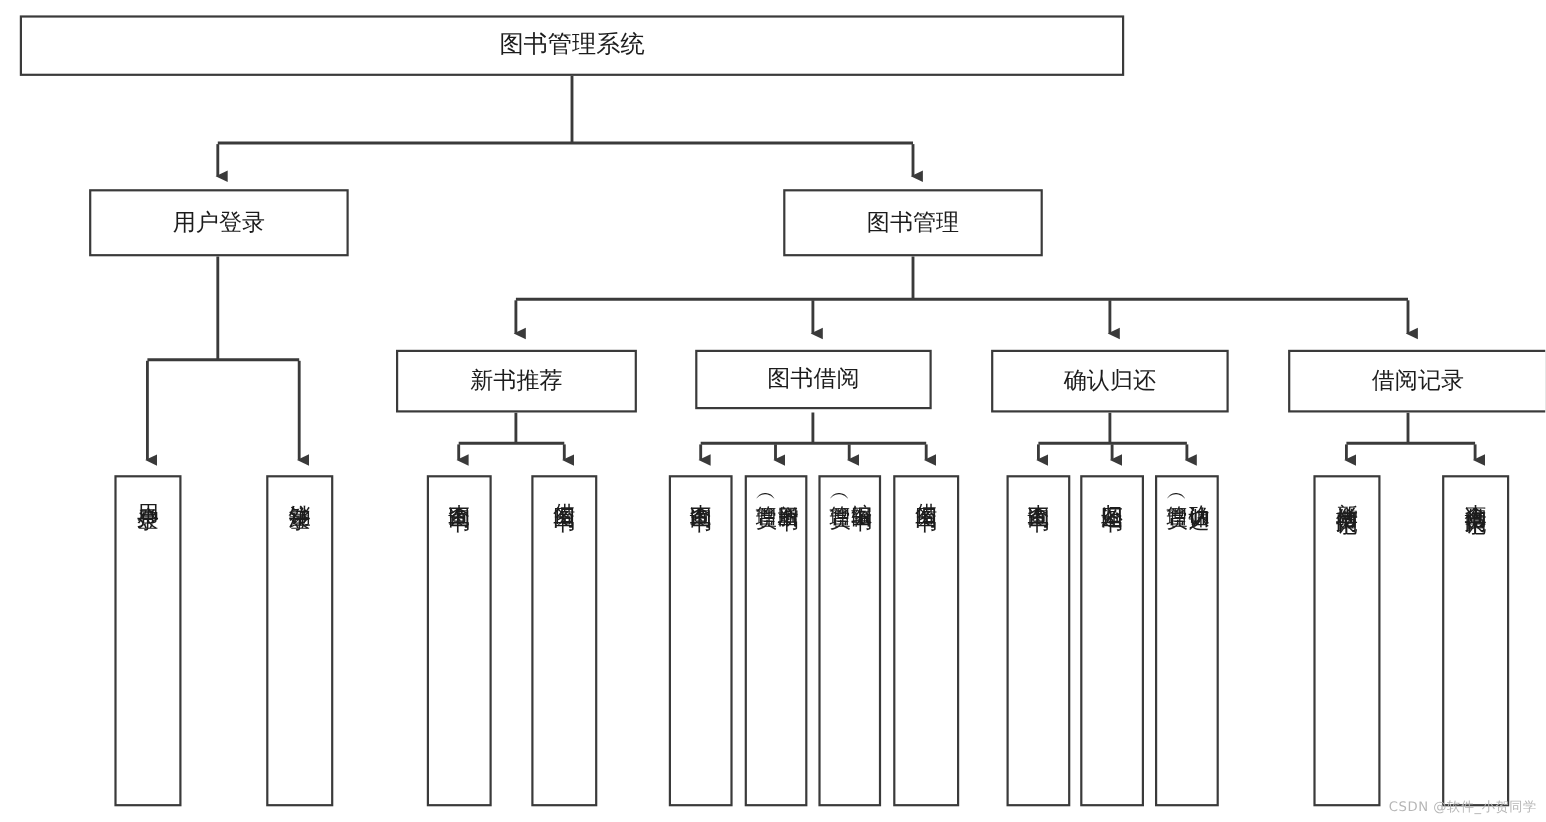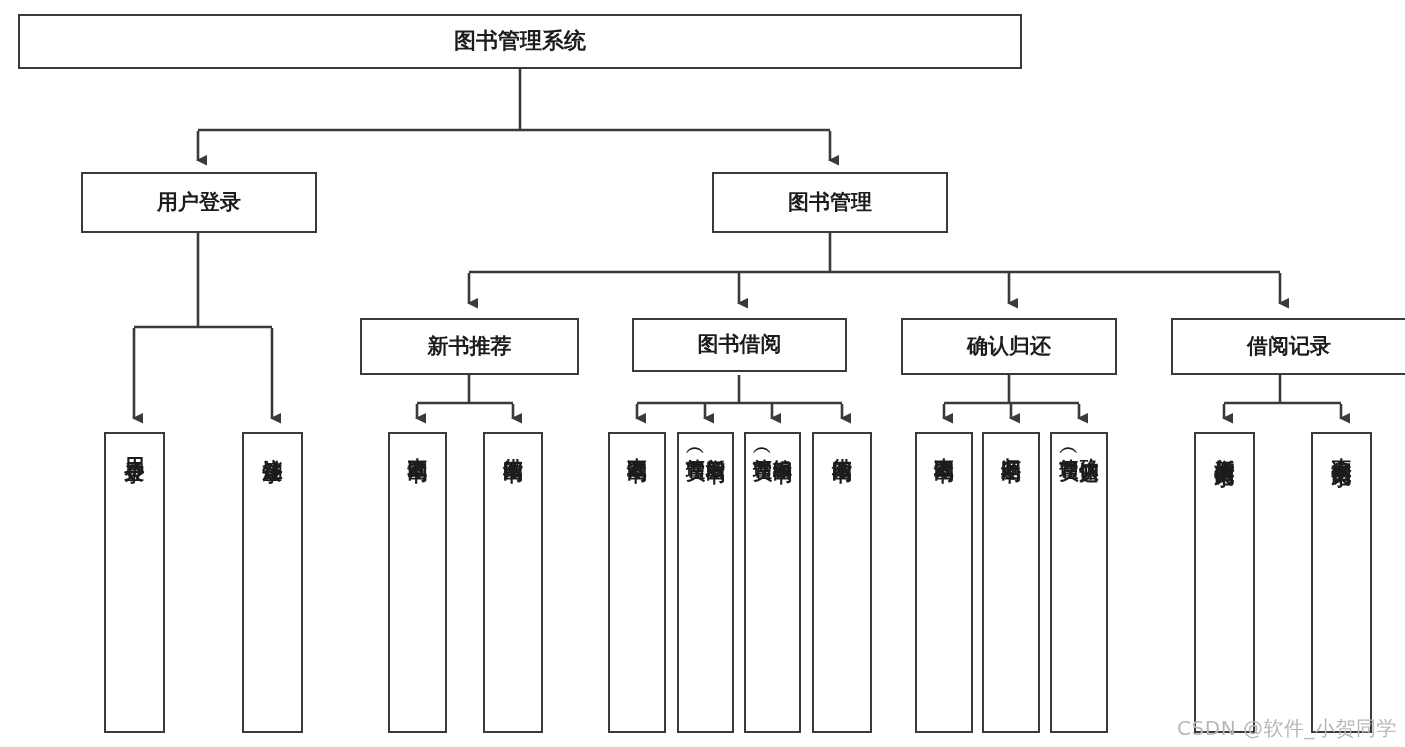--- a/index.html
+++ b/index.html
@@ -26,21 +26,20 @@
   }
   .node {
     position: absolute;
     box-sizing: border-box;
     background: #ffffff;
     border: 2px solid #3a3a3a;
     display: flex;
     align-items: center;
     justify-content: center;
     z-index: 3;
-    font-weight: bold;
   }
   .node .label {
     color: #1c1c1c;
     line-height: 1.12;
     text-align: center;
     white-space: pre;
   }
   .node.horiz .label {
     font-size: 21px;
   }
@@ -58,21 +57,21 @@
     letter-spacing: 2px;
     line-height: 1.05;
   }
   .node.vert.tall .label {
     font-size: 19px;
   }
   #watermark {
     position: absolute;
     right: 8px;
     bottom: 5px;
-    font-size: 20px;
+    font-size: 12px;
     color: #b6b6b6;
     letter-spacing: 0.5px;
     z-index: 6;
     white-space: pre;
   }
 </style>
 </head>
 <body>
 
 <div id="canvas">

